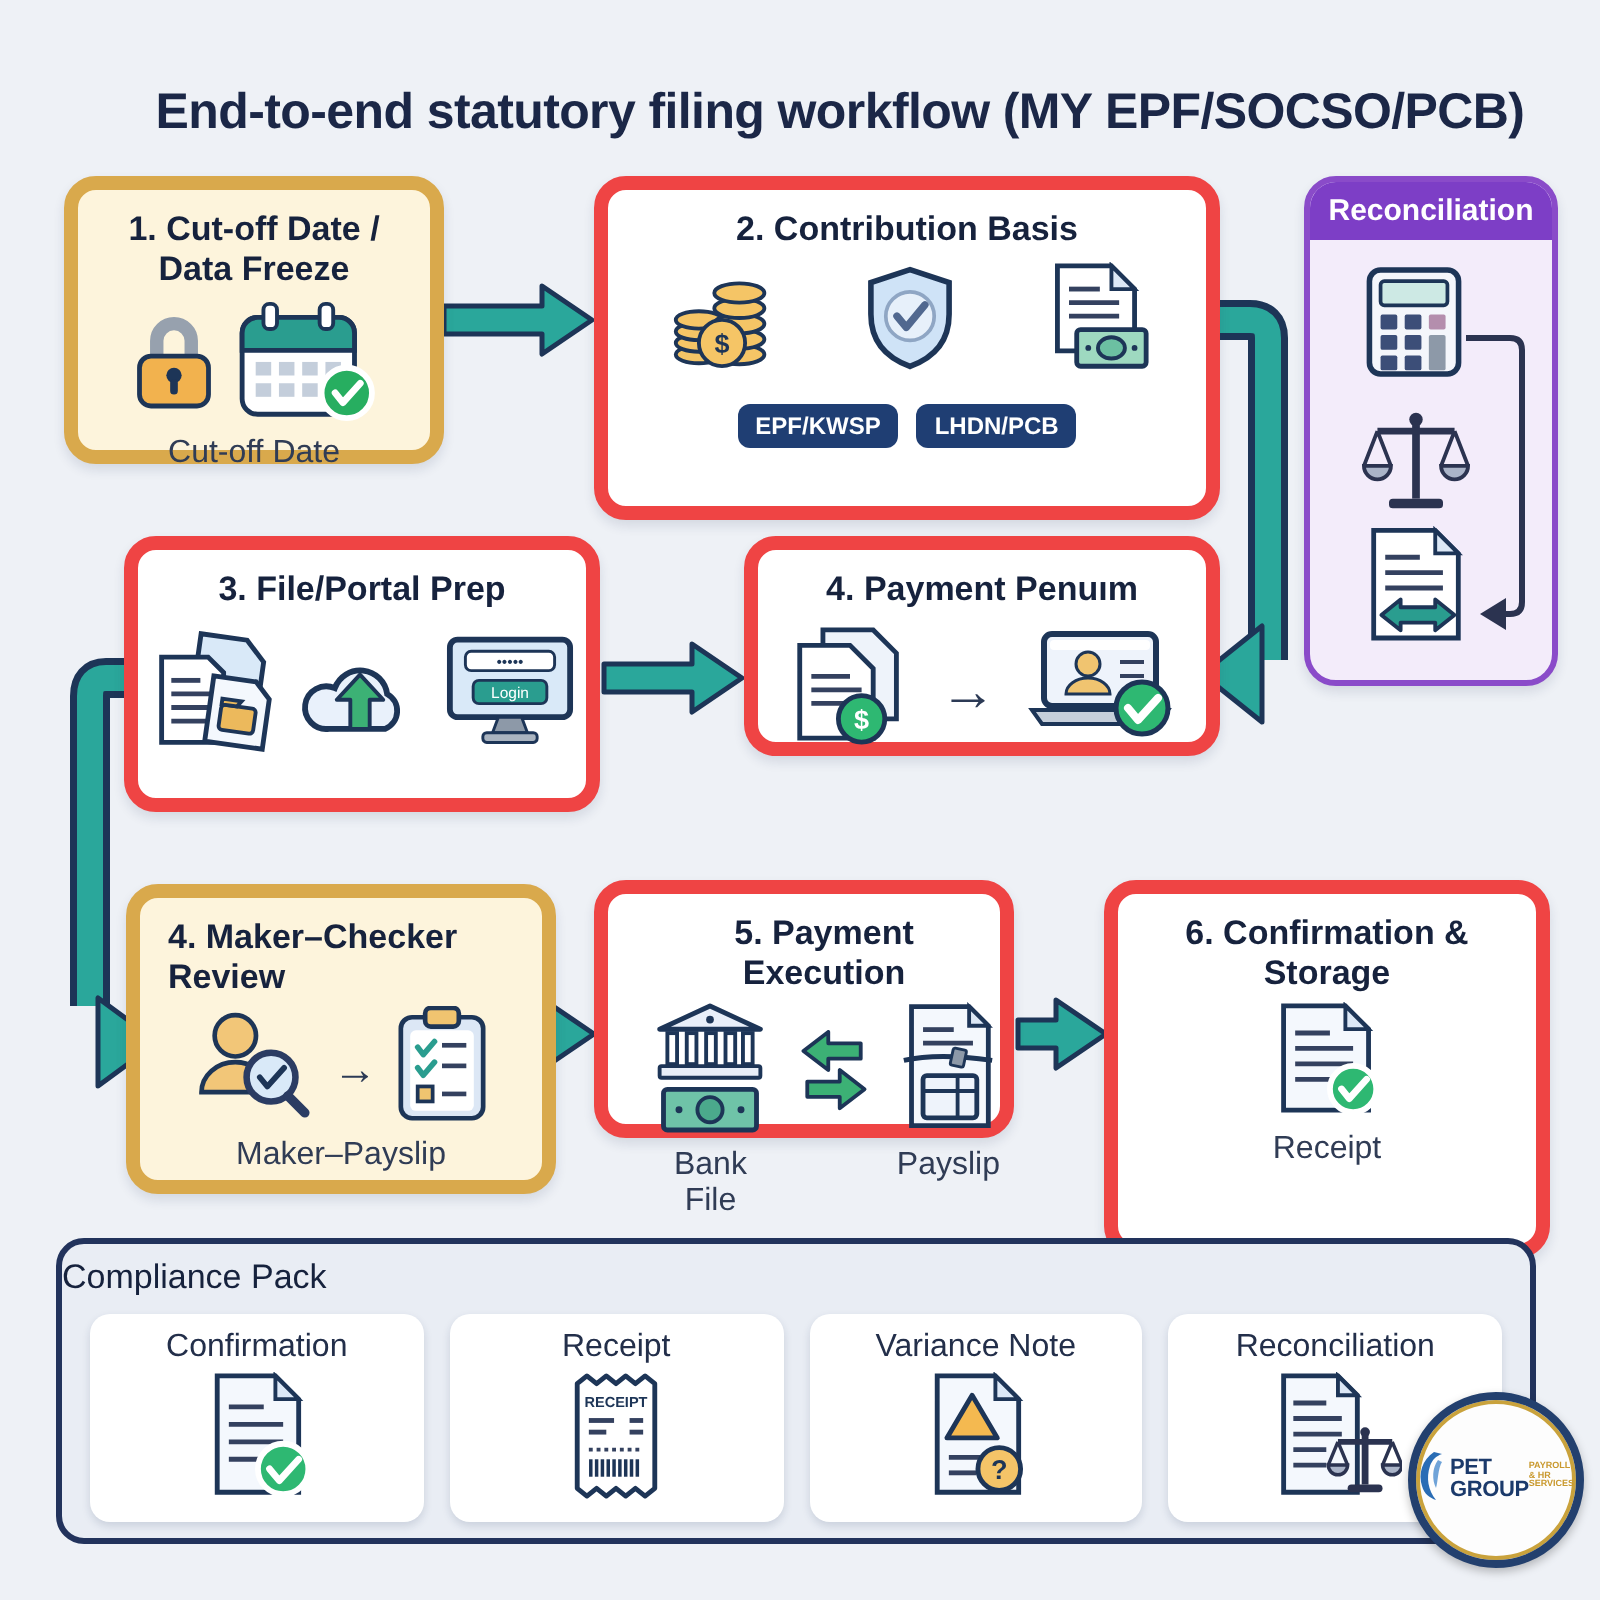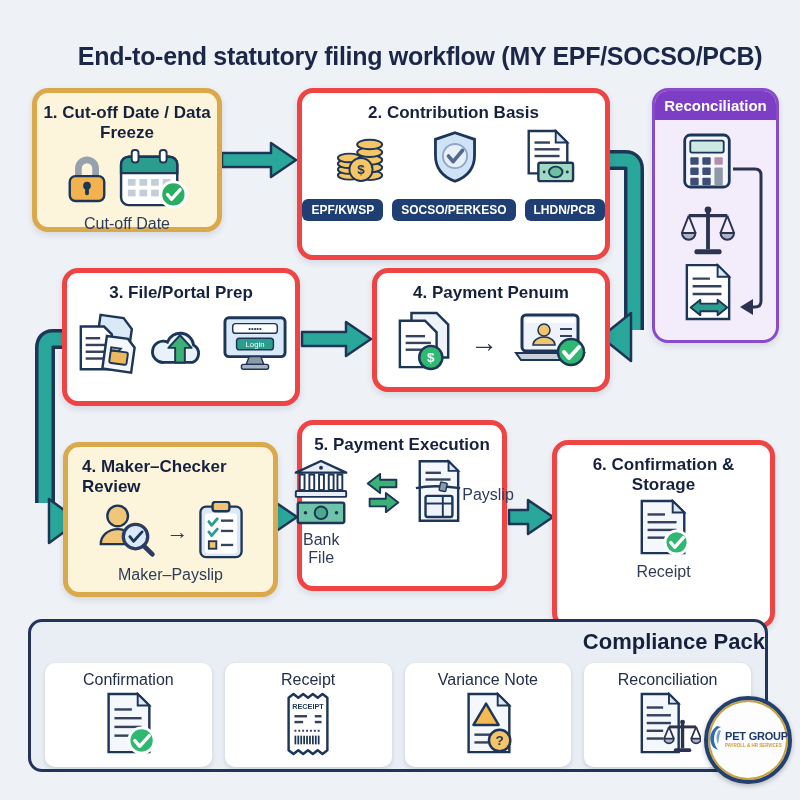--- a/index.html
+++ b/index.html
@@ -1,49 +1,49 @@
 <!DOCTYPE html>
 <html><head>
 <meta charset="utf-8">
 <style>
   html,body{margin:0;padding:0;}
   .canvas{position:relative;width:800px;height:800px;background:#eef1f6;
           font-family:"Liberation Sans",sans-serif;overflow:hidden;}
   .abs{position:absolute;}
   .page-title{top:42px;left:0;width:100%;text-align:center;font-size:25px;
               font-weight:bold;color:#1b2747;letter-spacing:-0.3px;padding-left:20px;}
-  .box{position:absolute;background:#ffffff;border:5px solid #ef4444;border-radius:16px;
+  .box{position:absolute;background:#ffffff;border:7px solid #ef4444;border-radius:16px;
        box-shadow:0 3px 6px rgba(25,45,85,.12);box-sizing:border-box;}
   .box.warm{background:#fdf4dc;border-color:#d9a94c;}
   .box-title{font-weight:bold;font-size:17px;color:#16223d;text-align:center;
              margin:10px 6px 0 6px;line-height:1.18;}
   .icon-row{display:flex;justify-content:center;align-items:center;gap:14px;margin-top:8px;}
   .caption{font-size:16px;color:#303c55;text-align:center;margin-top:6px;}
   .badge-row{display:flex;justify-content:center;gap:9px;margin-top:10px;}
   .badge{background:#1f3e73;color:#ffffff;font-weight:bold;font-size:12px;
          padding:4px 9px;border-radius:6px;white-space:nowrap;}
   .inline-arrow{font-size:28px;color:#2c3a55;line-height:1;font-weight:bold;}
   .side-panel{position:absolute;left:652px;top:88px;width:121px;height:249px;
               background:#f3ecfa;border:3px solid #8a4bc9;border-radius:16px;
               box-shadow:0 3px 6px rgba(25,45,85,.12);overflow:hidden;}
   .side-header{background:#7d3ec6;color:#fff;font-weight:bold;font-size:15px;
                text-align:center;padding:6px 0;}
   .compliance{position:absolute;left:28px;top:619px;width:740px;height:153px;
               background:#e9edf4;border:3px solid #22335c;border-radius:14px;box-sizing:border-box;}
-  .compliance-title{font-weight:bold;font-size:22px;color:#16223d;text-align:right;margin-top:7px;}
+  .compliance-title{font-weight:normal;font-size:17px;color:#16223d;text-align:left;margin-top:7px;}
   .card-row{display:flex;gap:13px;padding:8px 14px 0 14px;}
   .card{flex:1;background:#ffffff;border-radius:10px;box-shadow:0 2px 4px rgba(25,45,85,.15);
         height:104px;display:flex;flex-direction:column;align-items:center;padding-top:8px;box-sizing:border-box;}
   .card-label{font-size:16px;color:#232f4a;}
   .card-icon{margin-top:3px;}
   .logo{position:absolute;left:704px;top:696px;width:88px;height:88px;border-radius:50%;
         background:#fdfdfd;border:4px solid #23406e;box-shadow:0 0 0 2px #c9a23c inset,0 2px 5px rgba(0,0,0,.25);
         display:flex;align-items:center;justify-content:center;z-index:8;box-sizing:border-box;}
   .logo-inner{display:flex;align-items:center;gap:3px;}
-  .logo-text{display:flex;flex-direction:column;line-height:1;}
+  .logo-text{display:flex;flex-direction:row;line-height:1;}
   .logo-name{font-size:11px;font-weight:bold;color:#1b3a6b;letter-spacing:-0.2px;}
   .logo-tag{font-size:4.5px;font-weight:bold;color:#c9992e;margin-top:2px;}
   svg text{font-family:"Liberation Sans",sans-serif;}
 </style>
 </head>
 <body>
 
 <div class="canvas">
 
   <svg class="abs" width="800" height="800" style="left:0;top:0;z-index:1;">
@@ -142,21 +142,20 @@
             </g>
           <rect x="18" y="35" width="36" height="19" rx="2" fill="#9ed9c0" stroke="#1d3557" stroke-width="2.5"></rect>
           <ellipse cx="36" cy="44.5" rx="7" ry="5.5" fill="#6cc0a2" stroke="#1d3557" stroke-width="2"></ellipse>
           <circle cx="24" cy="44.5" r="1.5" fill="#1d3557"></circle>
             <circle cx="48" cy="44.5" r="1.5" fill="#1d3557"></circle>
         </svg>
       </span>
     </div>
     <div class="badge-row">
       <span class="badge">EPF/KWSP</span>
-      <span class="badge">SOCSO/PERKESO</span>
       <span class="badge">LHDN/PCB</span>
     </div>
   </div>
 
   <div class="side-panel" style="z-index:2;">
     <div class="side-header">Reconciliation</div>
     <svg class="abs" width="121" height="215" style="left:0;top:34px;">
       <path d="M78 44 H100 Q106 44 106 50 V176 Q106 182 100 182 H96" fill="none" stroke="#2b3350" stroke-width="3"></path>
       <polygon points="85,182 98,174 98,190" fill="#2b3350"></polygon>
     </svg>
@@ -237,21 +236,21 @@
           <text x="33" y="16" text-anchor="middle" font-size="8" fill="#1d3557">•••••</text>
           <rect x="14" y="23" width="38" height="12" rx="3" fill="#2a9d8f" stroke="#1d3557" stroke-width="1.5"></rect>
           <text x="33" y="32" text-anchor="middle" font-size="8" fill="#ffffff">Login</text>
           <path d="M27,42 h12 l3,8 h-18 z" fill="#8d99a8" stroke="#1d3557" stroke-width="1.5"></path>
           <rect x="19" y="50" width="28" height="5" rx="2" fill="#aab4c0" stroke="#1d3557" stroke-width="1.5"></rect>
         </svg>
       </span>
     </div>
   </div>
 
-  <div class="box" style="left:372px;top:268px;width:238px;height:124px;z-index:2;">
+  <div class="box" style="left:372px;top:268px;width:238px;height:110px;z-index:2;">
     <div class="box-title">4. Payment Penuım</div>
     <div class="icon-row" style="gap:16px;margin-top:8px;">
       <span>
         <svg width="58" height="60" viewBox="0 0 60 62">
           <path d="M16,2 H42 L54,14 V48 H16 Z" fill="#eef3fa" stroke="#1d3557" stroke-width="2.5"></path>
           <path d="M4,10 H30 L42,22 V58 H4 Z" fill="#ffffff" stroke="#1d3557" stroke-width="2.5"></path>
           <g stroke="#34415f" stroke-width="2.5">
               <line x1="10" y1="26" x2="30" y2="26"></line>
               <line x1="10" y1="33" x2="36" y2="33"></line>
               <line x1="10" y1="40" x2="36" y2="40"></line>
@@ -304,21 +303,21 @@
               <line x1="25" y1="21" x2="38" y2="21"></line>
               <line x1="25" y1="32" x2="38" y2="32"></line>
               <line x1="25" y1="47" x2="38" y2="47"></line>
             </g>
         </svg>
       </span>
     </div>
     <div class="caption" style="margin-top:3px;">Maker–Payslip</div>
   </div>
 
-  <div class="box" style="left:297px;top:420px;width:210px;height:171px;z-index:2;">
+  <div class="box" style="left:297px;top:440px;width:210px;height:129px;z-index:2;padding-left:20px;">
     <div class="box-title">5. Payment Execution</div>
     <div class="icon-row" style="gap:10px;margin-top:4px;align-items:flex-start;">
       <div style="display:flex;flex-direction:column;align-items:flex-start;">
         <span>
           <svg width="62" height="66" viewBox="0 0 64 68">
             <polygon points="32,2 58,14 6,14" fill="#e8eef8" stroke="#1d3557" stroke-width="2.5" stroke-linejoin="round"></polygon>
             <circle cx="32" cy="9" r="2" fill="#1d3557"></circle>
             <g fill="#ffffff" stroke="#1d3557" stroke-width="2">
               <rect x="10" y="16" width="5" height="16"></rect>
                 <rect x="20" y="16" width="5" height="16"></rect>
@@ -334,21 +333,21 @@
           </svg>
         </span>
         <div class="caption" style="margin-top:2px;">Bank File</div>
       </div>
       <span style="margin-top:14px;">
         <svg width="42" height="42" viewBox="0 0 44 44">
           <polygon points="6,11 19,1 19,7 36,7 36,15 19,15 19,21" fill="#3cb175" stroke="#1d3557" stroke-width="2" stroke-linejoin="round"></polygon>
           <polygon points="38,31 25,21 25,27 8,27 8,35 25,35 25,41" fill="#3cb175" stroke="#1d3557" stroke-width="2" stroke-linejoin="round"></polygon>
         </svg>
       </span>
-      <div style="display:flex;flex-direction:row;align-items:center;">
+      <div style="display:flex;flex-direction:column;align-items:center;">
         <span>
           <svg width="48" height="66" viewBox="0 0 50 68">
             <path d="M6,2 H36 L46,12 V64 H6 Z" fill="#f4f8fd" stroke="#1d3557" stroke-width="2.5"></path>
             <path d="M36,2 L36,12 L46,12 Z" fill="#dce8f6" stroke="#1d3557" stroke-width="2"></path>
             <g stroke="#34415f" stroke-width="2.5">
                 <line x1="12" y1="14" x2="28" y2="14"></line>
                 <line x1="12" y1="21" x2="38" y2="21"></line>
               </g>
             <path d="M2,30 Q20,26 48,30" fill="none" stroke="#1d3557" stroke-width="2.5"></path>
             <rect x="27" y="24" width="7" height="9" rx="1" fill="#8d99a8" stroke="#1d3557" stroke-width="1.5" transform="rotate(12 30 28)"></rect>

